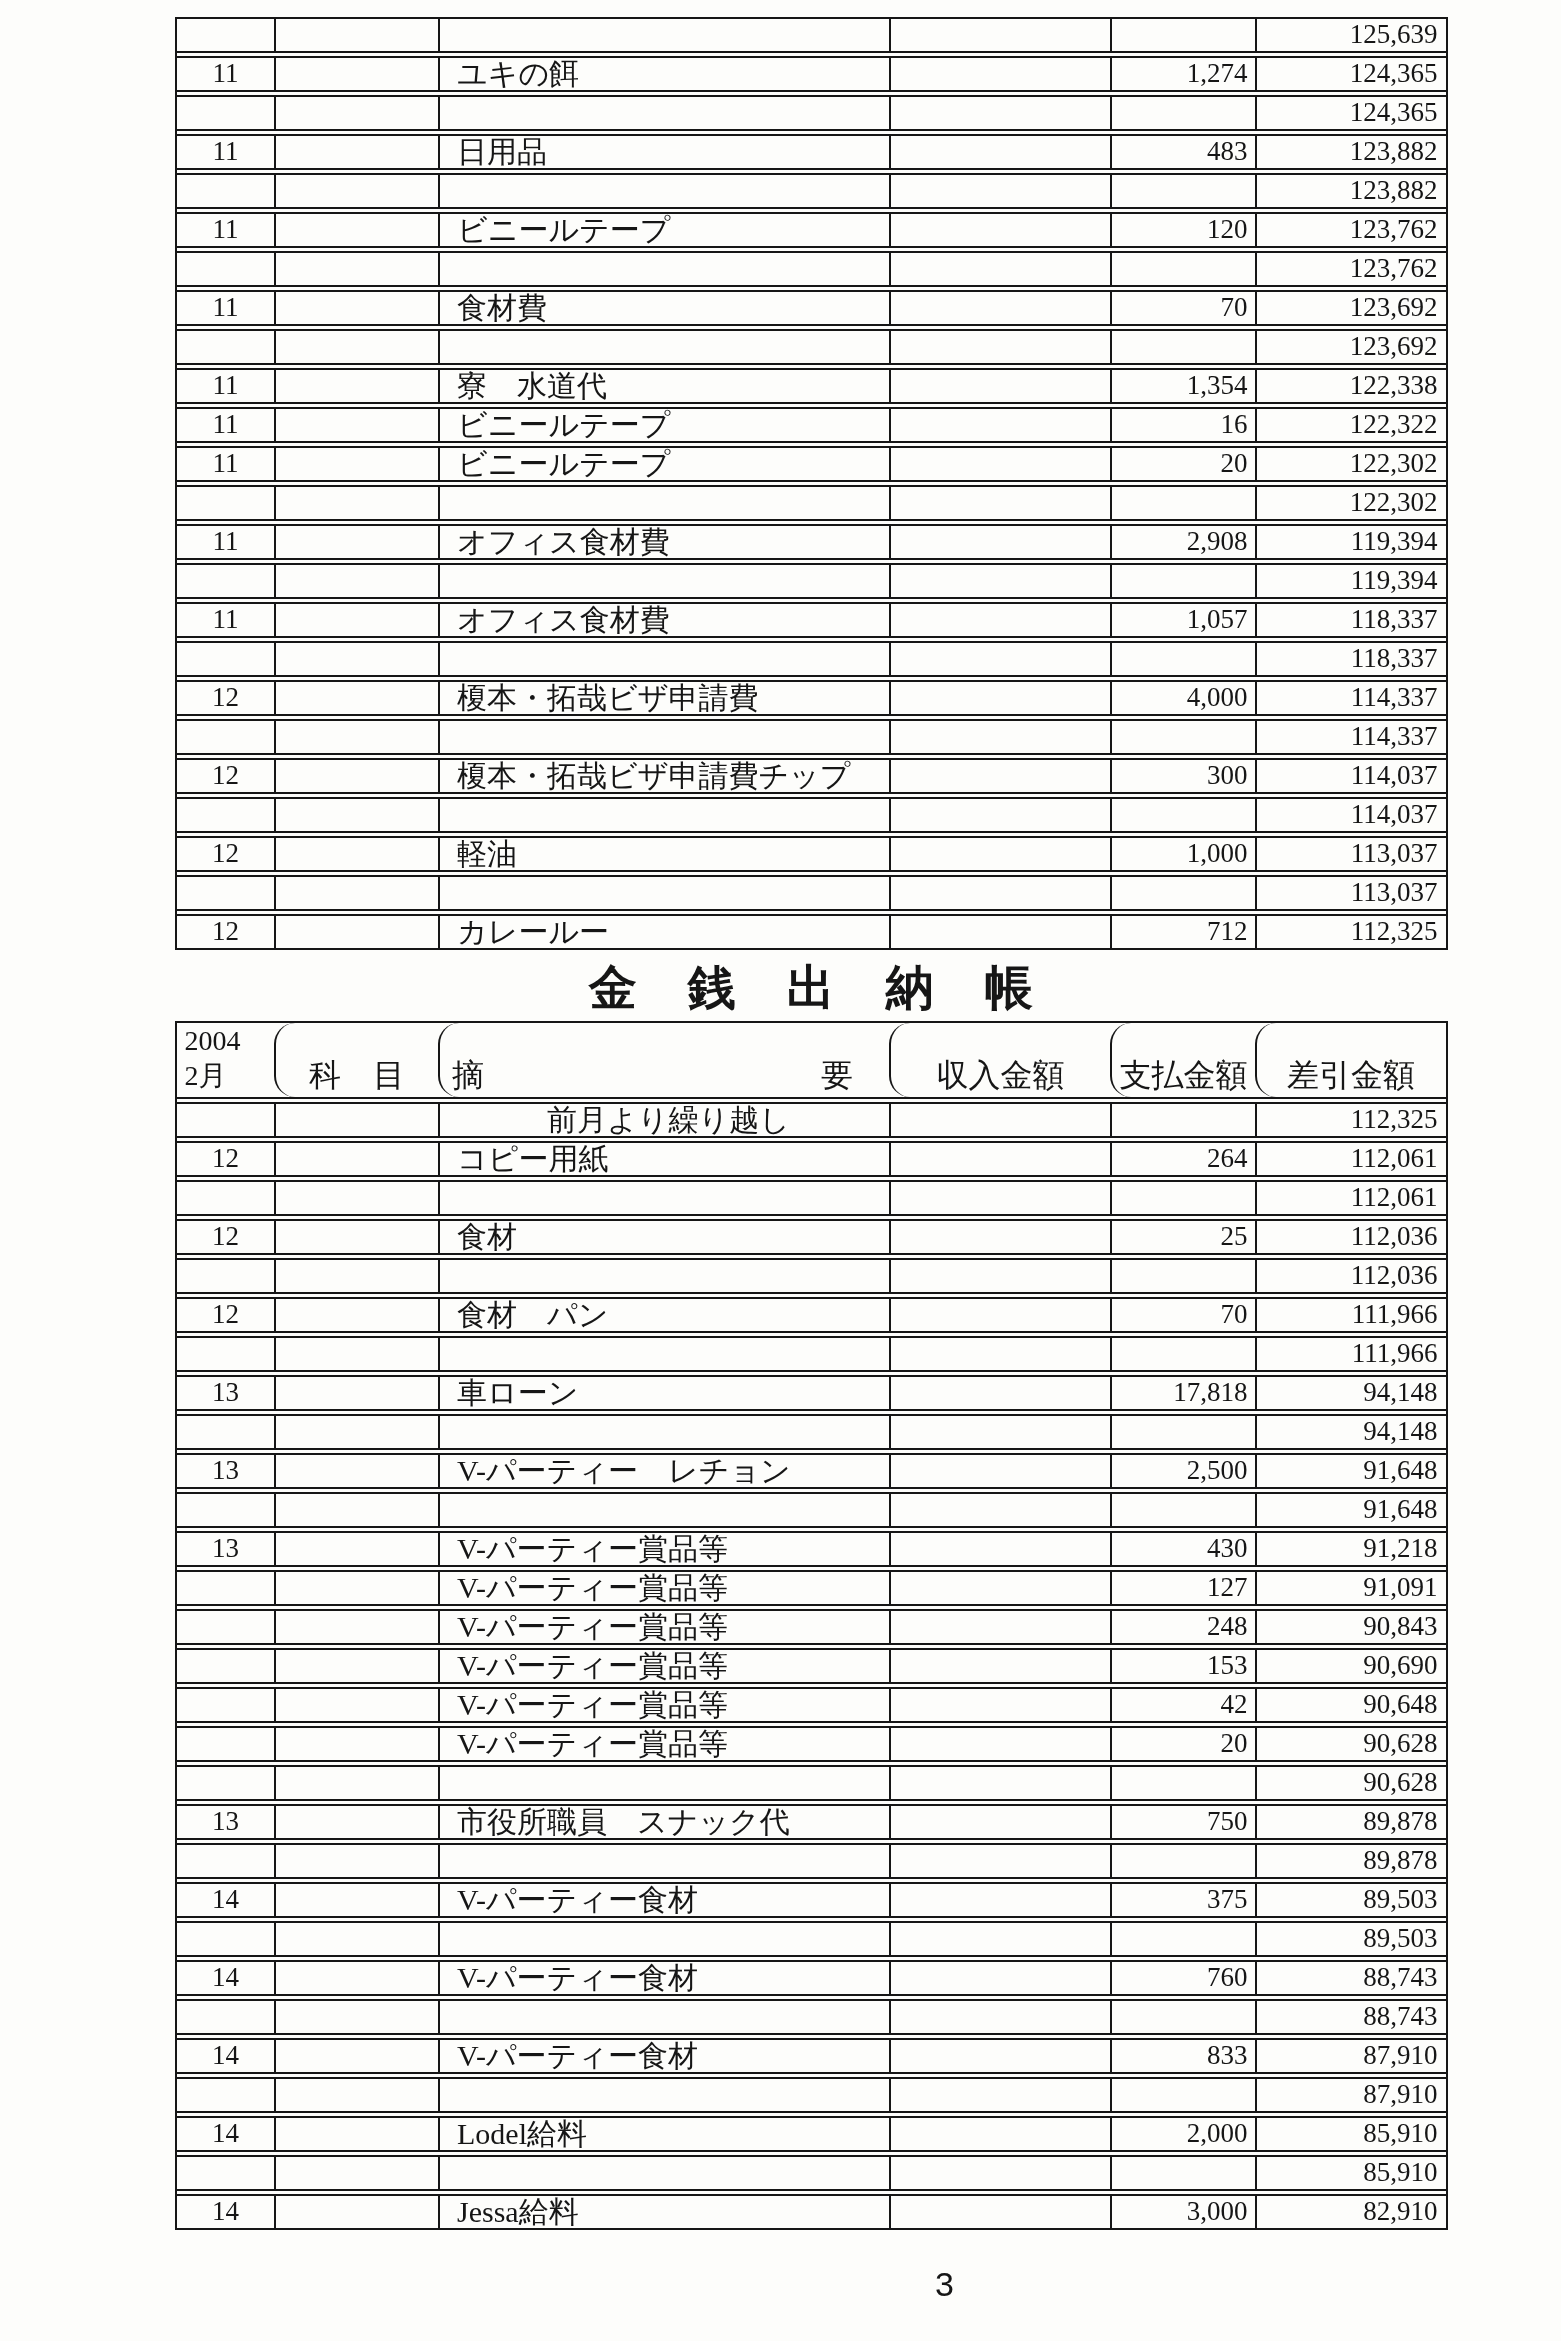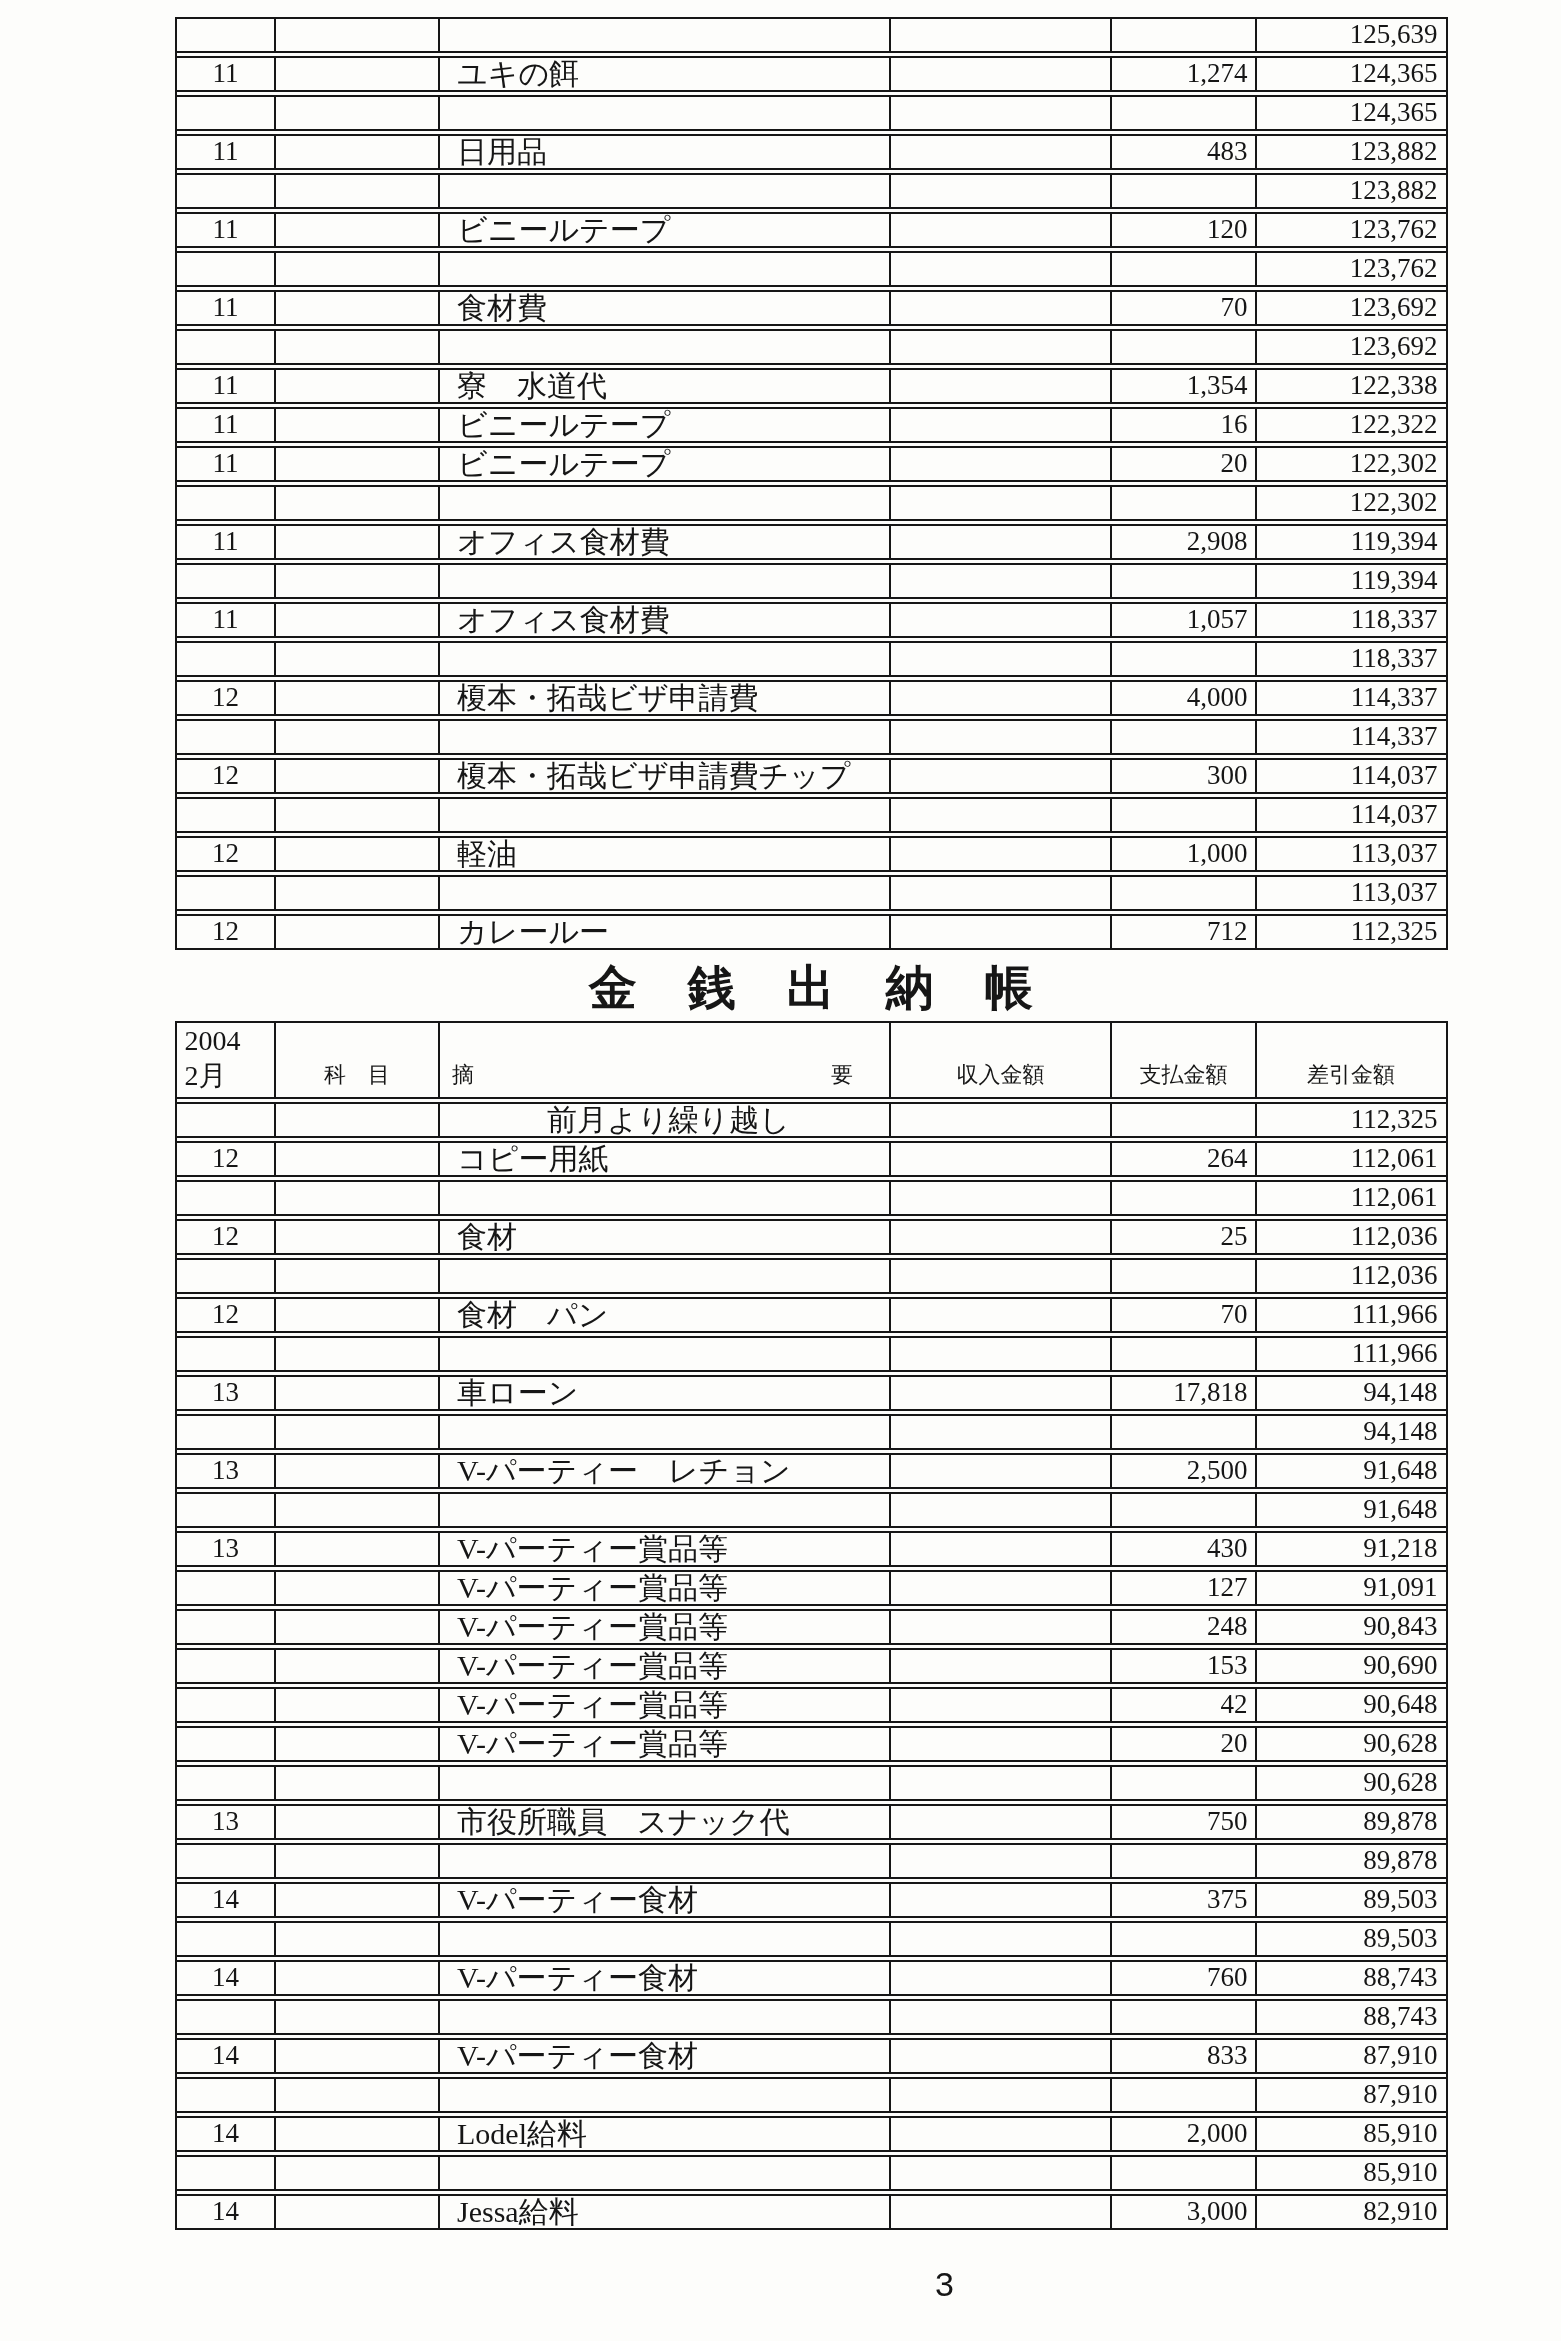--- a/index.html
+++ b/index.html
@@ -81,23 +81,24 @@
     align-items:flex-start;
     padding:3px 6px 6px 7.5px;
     font-size:28px;
     line-height:30px;
   }
   .hdr-bottom {
     display:flex;
     align-items:flex-end;
     justify-content:center;
     padding-bottom:7.5px;
-    font-size:22px;
+    font-size:32px;
     line-height:30px;
     white-space:nowrap;
+    border-radius:21px;
   }
   .hdr-desc {
     justify-content:space-between;
     padding-left:12px;
     padding-right:36px;
   }
   .doc-title {
     position:absolute;
     left:175px;
     top:956px;

